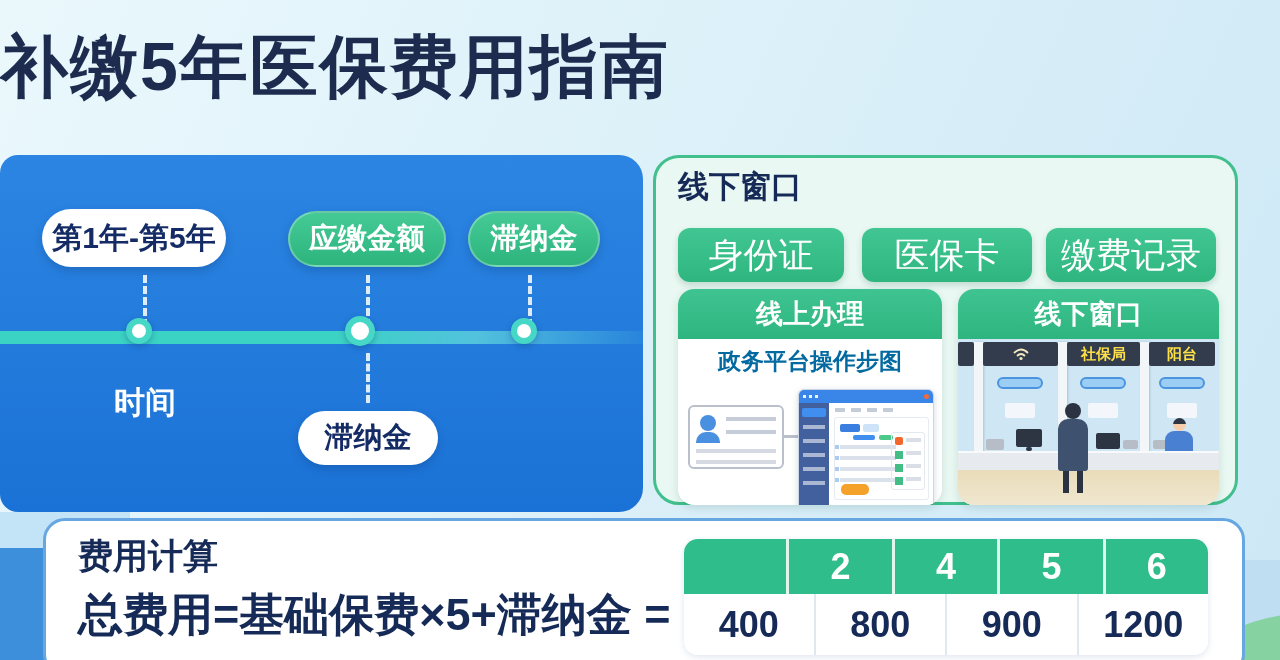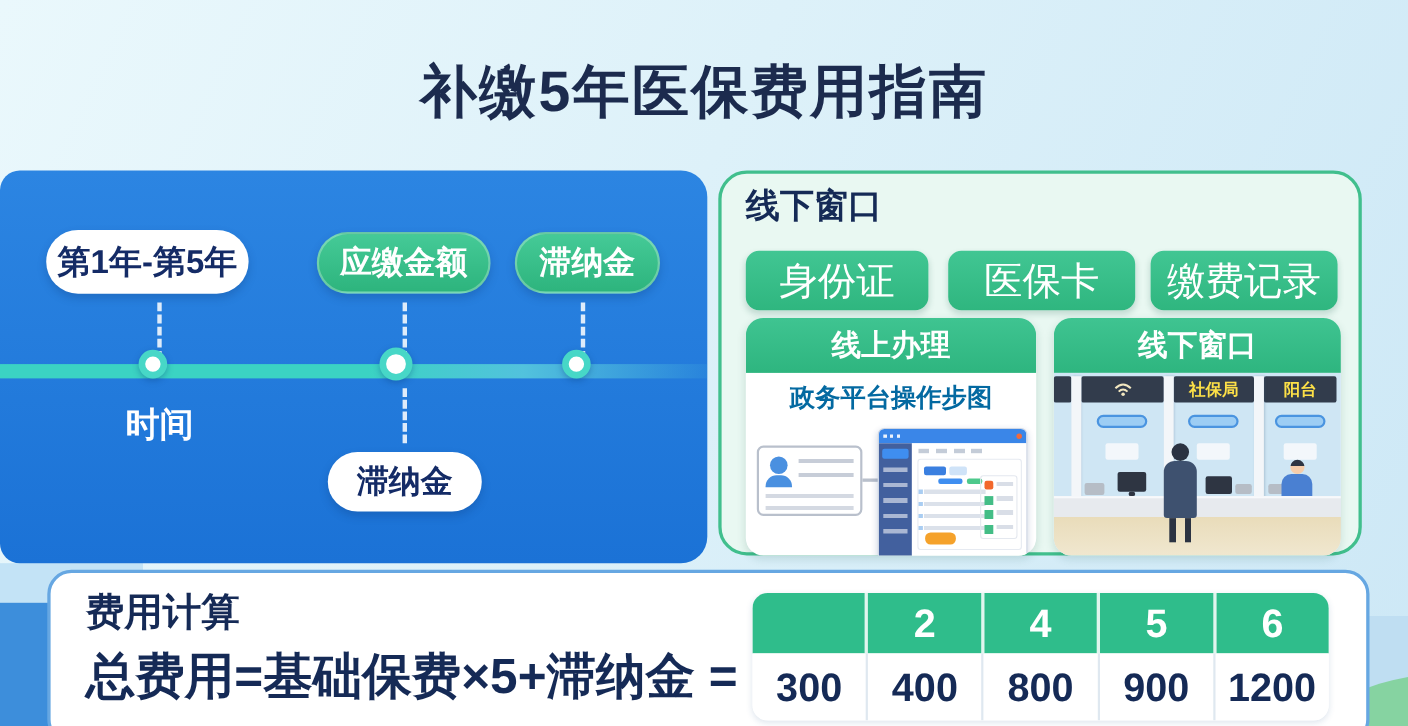--- a/index.html
+++ b/index.html
@@ -8,22 +8,22 @@
           background:linear-gradient(115deg,#eaf8fc 0%,#ddf1f9 45%,#cde8f6 100%); }
 
   
   .decor-band-left { position:absolute; left:0; top:512px; width:130px; height:40px; background:#c3e3f6; }
   .decor-strip-left { position:absolute; left:0; top:548px; width:45px; height:112px; background:#3d8edb; }
   .decor-band-right { position:absolute; right:0; top:560px; width:90px; height:70px; background:#bfdef2; }
   .decor-hill { position:absolute; left:1148px; top:612px; width:300px; height:140px;
                 background:#86d3a1; border-radius:60% 45% 0 0 / 95% 75% 0 0; }
 
   
-  .main-title { position:absolute; left:0; right:0; top:22px; text-align:center;
-                font-size:52px; font-weight:900; color:#1c2b4e; letter-spacing:2px;margin-top:27px; }
+  .main-title { position:absolute; left:0; right:0; top:22px; 
+                font-size:68px; font-weight:900; color:#1c2b4e; letter-spacing:2px; }
 
   
   .timeline-panel { position:absolute; left:0; top:155px; width:643px; height:357px;
                     border-radius:18px 24px 24px 18px;
                     background:linear-gradient(180deg,#2c85e2,#1b72d6); }
   .pill { position:absolute; display:flex; align-items:center; justify-content:center;
           font-weight:800; border-radius:30px; white-space:nowrap; }
   .pill-white { background:#ffffff; color:#142b66; font-size:30px;
                 box-shadow:0 4px 8px rgba(10,50,110,.25); }
   .pill-green { background:linear-gradient(180deg,#45ca97,#2db47d); color:#fff; font-size:29px;
@@ -147,21 +147,21 @@
 
     <div class="dash-v" style="left:143px; top:120px; height:52px;"></div>
     <div class="dash-v" style="left:366px; top:120px; height:52px;"></div>
     <div class="dash-v" style="left:528px; top:120px; height:52px;"></div>
 
     <div class="tl-bar"></div>
     <div class="tl-dot" style="left:126px; top:163px;"></div>
     <div class="tl-dot" style="left:345px; top:161px; width:30px; height:30px;"></div>
     <div class="tl-dot" style="left:511px; top:163px;"></div>
 
-    <div class="tl-label" style="left:90px; top:210px;">时间</div>
+    <div class="tl-label" style="left:90px; top:227px;">时间</div>
 
     <div class="dash-v" style="left:366px; top:198px; height:50px;"></div>
     <div class="pill pill-white" style="left:298px; top:256px; width:140px; height:54px; font-size:29px;">滞纳金</div>
   </div>
 
   <div class="materials-panel">
     <div class="materials-title">线下窗口</div>
 
     <div class="doc-chip" style="left:22px; width:166px;">身份证</div>
     <div class="doc-chip" style="left:206px; width:170px;">医保卡</div>
@@ -259,21 +259,20 @@
 
     <div class="fee-table">
       <div class="fee-row head">
         <div class="fee-cell"></div>
         <div class="fee-cell">2</div>
         <div class="fee-cell">4</div>
         <div class="fee-cell">5</div>
         <div class="fee-cell">6</div>
       </div>
       <div class="fee-row body">
-        <div class="fee-cell">300</div>
         <div class="fee-cell">400</div>
         <div class="fee-cell">800</div>
         <div class="fee-cell">900</div>
         <div class="fee-cell">1200</div>
       </div>
     </div>
   </div>
 
 </div>
 

